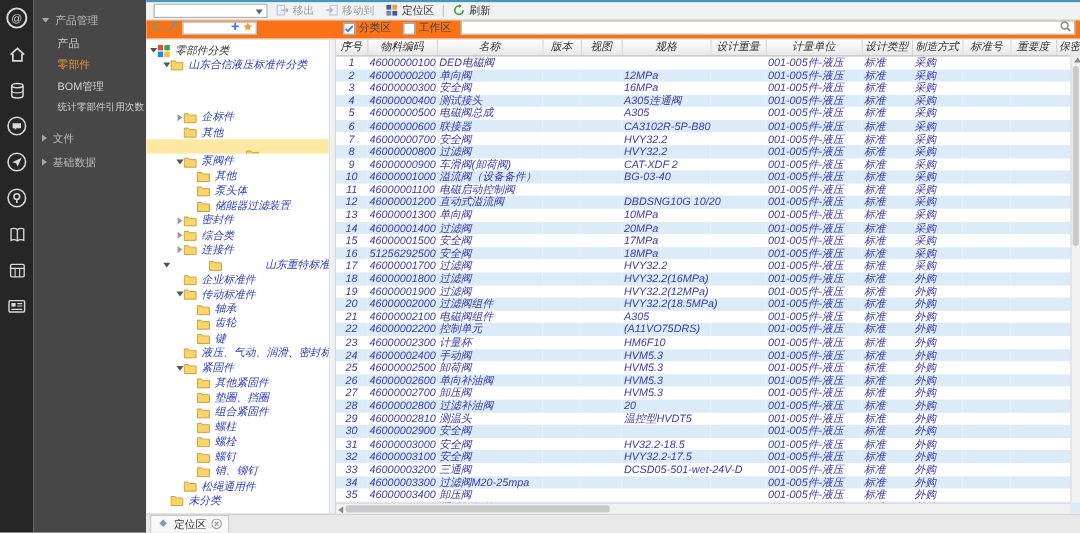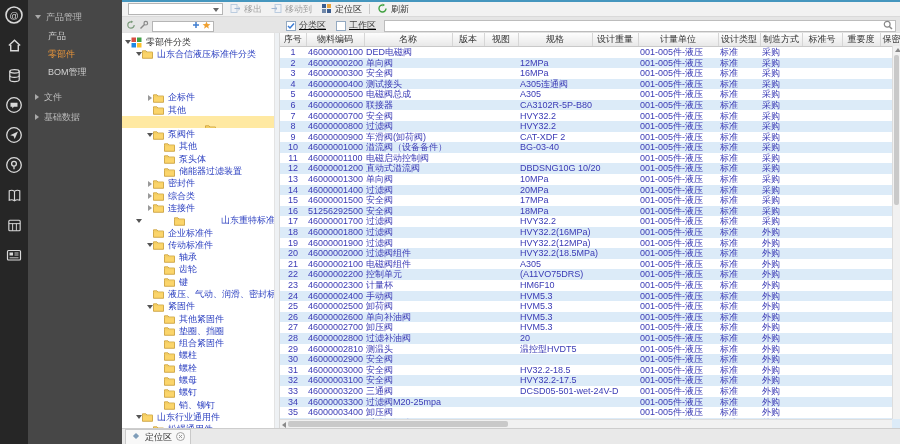--- a/index.html
+++ b/index.html
@@ -25,28 +25,28 @@
 
   
   .main{flex:1;display:flex;flex-direction:column;min-width:0;border-top:2px solid #4596be;background:#fff;}
   .toolbar{height:15px;background:#f2f2f2;border-bottom:1px solid #dadada;display:flex;align-items:center;padding:0 2px 0 6px;gap:5px;flex:0 0 15px;}
   .combo{width:95px;height:12px;background:#fff;border:1px solid #b5b5b5;position:relative;cursor:pointer;}
   .combo:after{content:"";position:absolute;right:3px;top:4px;border-top:4px solid #666;border-left:3.5px solid transparent;border-right:3.5px solid transparent;}
   .tbtn{display:flex;align-items:center;gap:3px;color:#333;cursor:pointer;padding:0 2px;white-space:nowrap;}
   .tbtn.disabled{opacity:.45;cursor:default;}
   .vsep{width:1px;height:10px;background:#c8c8c8;}
 
-  .subbar{height:16px;display:flex;align-items:flex-end;border-bottom:1px solid #e2e2e2;padding-left:4px;flex:0 0 16px;background:#e5e5e5;text-decoration:underline;}
+  .subbar{height:16px;display:flex;align-items:flex-start;border-bottom:1px solid #e2e2e2;padding-left:4px;flex:0 0 16px;background:#f97316;}
   .tree-tools{width:150px;flex:0 0 150px;display:flex;align-items:center;gap:3px;}
   .tree-filter{width:62px;height:11px;border:1px solid #b5b5b5;background:#fff;display:flex;align-items:center;justify-content:flex-end;gap:2px;padding-right:2px;}
   .chkwrap{display:flex;align-items:center;gap:3px;margin-left:10px;color:#444;cursor:pointer;white-space:nowrap;}
   .chkbox{width:10px;height:10px;border:1px solid #93a9c1;background:#fff;display:flex;align-items:center;justify-content:center;}
   .search{flex:1;height:12px;border:1px solid #bcbcbc;background:#fff;margin:0 4px 0 8px;display:flex;align-items:center;justify-content:flex-end;padding-right:2px;}
 
-  .content{flex:1;display:flex;min-height:0;}
+  .content{flex:1;display:flex;min-height:0;font-style:italic;}
   .tree{width:153px;flex:0 0 153px;background:#fff;border-right:1px solid #e3e3e3;padding-top:3px;overflow:hidden;}
   .tree-row{height:12.3px;display:flex;align-items:center;white-space:nowrap;cursor:pointer;overflow:hidden;}
   .tree-row .tlabel{color:#2b3fc0;margin-left:3px;}
   .tree-row.lv0 .tlabel{color:#333;}
   .tree-row.sel{background:#ffe9a2;}
   .tcaret{flex:0 0 7px;display:flex;align-items:center;justify-content:center;}
   .tc-open{width:0;height:0;border-top:4px solid #555;border-left:3px solid transparent;border-right:3px solid transparent;}
   .tc-closed{width:0;height:0;border-left:4px solid #999;border-top:3px solid transparent;border-bottom:3px solid transparent;}
   .ticon{flex:0 0 12px;display:flex;align-items:center;}
 
@@ -137,20 +137,21 @@
 
   <nav class="nav">
     <div class="nav-group">
       <span class="ccaret down"></span>
       <span>产品管理</span>
     </div>
     <div id="nav-items">
         <div class="nav-item">产品</div>
         <div class="nav-item active">零部件</div>
         <div class="nav-item">BOM管理</div>
+        <div class="nav-item small">统计零部件引用次数</div>
       </div>
     <div class="nav-sp"></div>
     <div class="nav-group">
       <span class="ccaret right"></span>
       <span>文件</span>
     </div>
     <div class="nav-group">
       <span class="ccaret right"></span>
       <span>基础数据</span>
     </div>
@@ -507,53 +508,31 @@
             <span class="tlabel">螺栓</span>
           </div>
           <div class="tree-row lv3" style="padding-left: 35px;">
             <span class="tcaret"></span>
             <span class="ticon">
               <svg width="11" height="10" viewBox="0 0 11 10">
                 <path d="M0.5 1.8 h3.4 l1 1.2 h5.6 v6.3 h-10 z" fill="#fbd56b" stroke="#c79a33" stroke-width="0.8"></path>
                 <path d="M0.5 3.6 h10" stroke="#eecb63" stroke-width="0.7"></path>
               </svg>
             </span>
-            <span class="tlabel">螺母</span>
+            <span class="tlabel">螺钉</span>
           </div>
           <div class="tree-row lv3" style="padding-left: 35px;">
             <span class="tcaret"></span>
             <span class="ticon">
               <svg width="11" height="10" viewBox="0 0 11 10">
                 <path d="M0.5 1.8 h3.4 l1 1.2 h5.6 v6.3 h-10 z" fill="#fbd56b" stroke="#c79a33" stroke-width="0.8"></path>
                 <path d="M0.5 3.6 h10" stroke="#eecb63" stroke-width="0.7"></path>
               </svg>
             </span>
-            <span class="tlabel">螺钉</span>
-          </div>
-          <div class="tree-row lv3" style="padding-left: 35px;">
-            <span class="tcaret"></span>
-            <span class="ticon">
-              <svg width="11" height="10" viewBox="0 0 11 10">
-                <path d="M0.5 1.8 h3.4 l1 1.2 h5.6 v6.3 h-10 z" fill="#fbd56b" stroke="#c79a33" stroke-width="0.8"></path>
-                <path d="M0.5 3.6 h10" stroke="#eecb63" stroke-width="0.7"></path>
-              </svg>
-            </span>
             <span class="tlabel">销、铆钉</span>
-          </div>
-          <div class="tree-row lv1" style="padding-left: 13px;">
-            <span class="tcaret">
-              <span class="tc-open"></span>
-            </span>
-            <span class="ticon">
-              <svg width="11" height="10" viewBox="0 0 11 10">
-                <path d="M0.5 1.8 h3.4 l1 1.2 h5.6 v6.3 h-10 z" fill="#fbd56b" stroke="#c79a33" stroke-width="0.8"></path>
-                <path d="M0.5 3.6 h10" stroke="#eecb63" stroke-width="0.7"></path>
-              </svg>
-            </span>
-            <span class="tlabel">山东行业通用件</span>
           </div>
           <div class="tree-row lv2" style="padding-left: 24px;">
             <span class="tcaret"></span>
             <span class="ticon">
               <svg width="11" height="10" viewBox="0 0 11 10">
                 <path d="M0.5 1.8 h3.4 l1 1.2 h5.6 v6.3 h-10 z" fill="#fbd56b" stroke="#c79a33" stroke-width="0.8"></path>
                 <path d="M0.5 3.6 h10" stroke="#eecb63" stroke-width="0.7"></path>
               </svg>
             </span>
             <span class="tlabel">松绳通用件</span>

